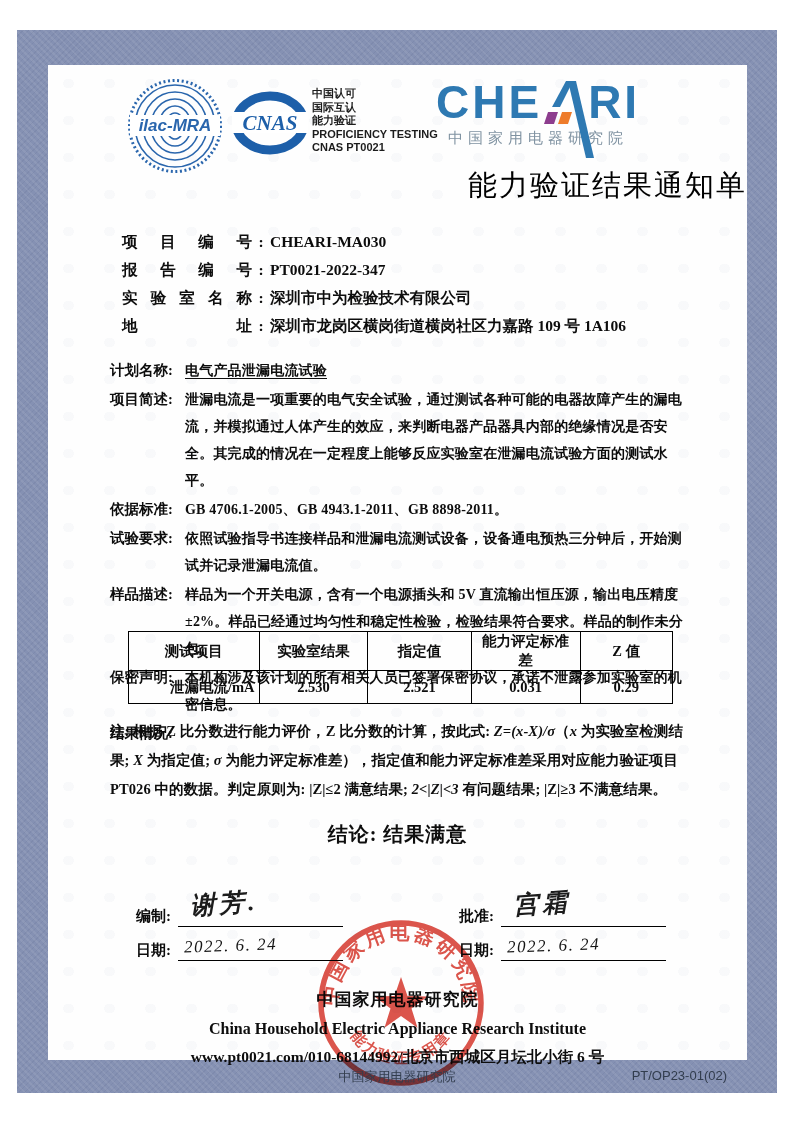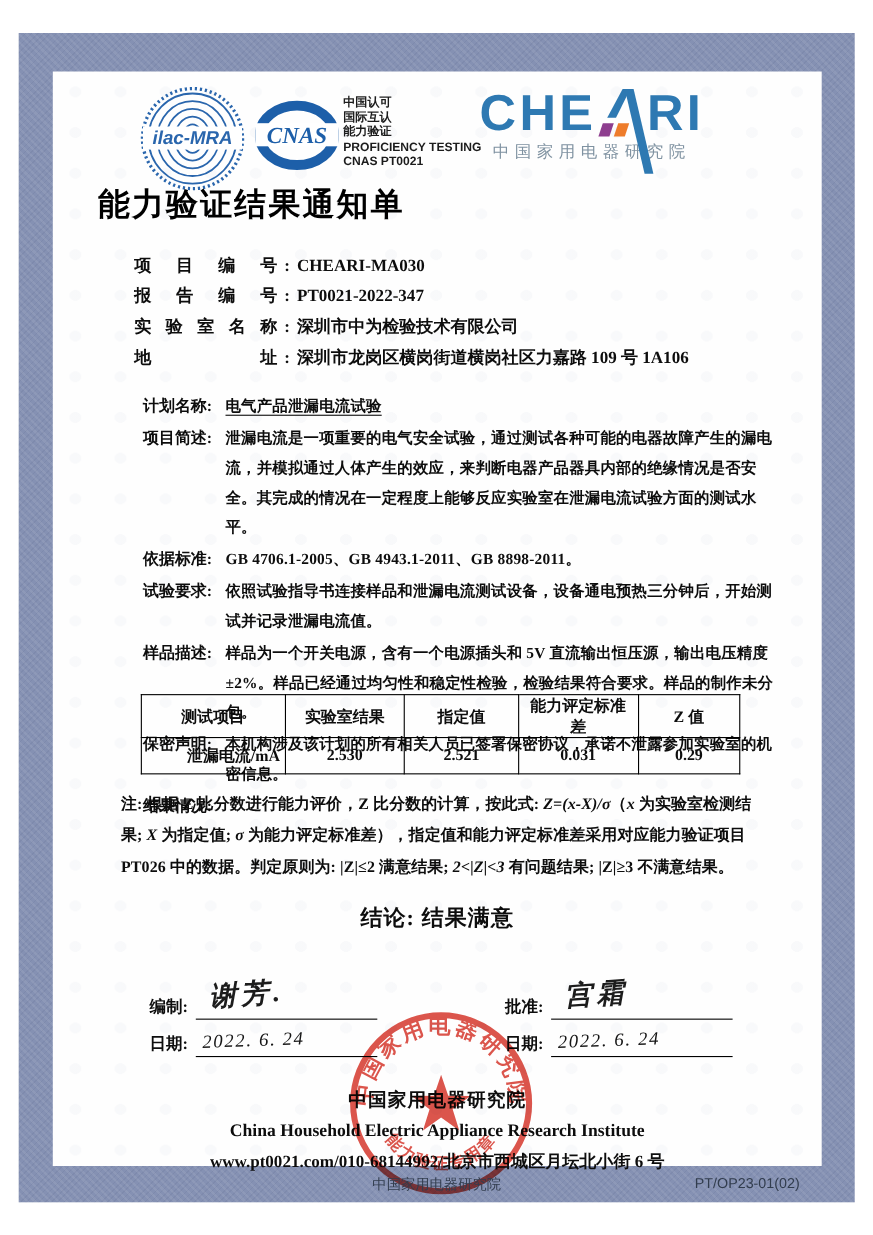--- a/index.html
+++ b/index.html
@@ -42,31 +42,31 @@
   }
   .cheari-a { position:relative; width:46px; height:46px; overflow:visible; }
   .cheari-a svg { position:absolute; left:0; top:1px; overflow:visible; }
   .cheari-sub {
     margin-top:4px; margin-left:12px;
     font-family:"Liberation Sans","DejaVu Sans",sans-serif;
     font-size:15px; color:#7f92a1; letter-spacing:5px; font-weight:400;
   }
   
   .doc-title {
-    position:absolute; top:101px; left:0; width:100%; text-align:left;
-    font-size:29px; font-weight:700; letter-spacing:2px; color:#000;padding-left:41px;
+    position:absolute; top:101px; left:0; width:100%; text-align:right;
+    font-size:29px; font-weight:400; letter-spacing:2px; color:#000;padding-left:41px;
   }
   
   .info-fields { position:absolute; top:163px; left:74px; width:580px; }
   .info-row { display:flex; height:28px; line-height:28px; font-size:15.5px; font-weight:700; }
   .info-label { display:inline-block; width:130px; text-align:justify; text-align-last:justify; }
   .info-colon { width:18px; text-align:center; }
   .info-value { flex:1; white-space:nowrap; }
   
-  .sections { position:absolute; top:292px; left:62px; width:585px;margin-left:20px; }
+  .sections { position:absolute; top:292px; left:62px; width:585px; }
   .section { display:flex; margin-bottom:2px; }
   .sec-label { font-weight:700; font-size:14.5px; line-height:27px; white-space:nowrap; width:75px; flex:0 0 75px; }
   .sec-body { flex:1; font-weight:700; font-size:14px; line-height:27px; letter-spacing:.2px; }
   .u { text-decoration:underline; text-underline-offset:3px; }
   
   .result-table {
     position:absolute; top:566px; left:80px; width:545px;
     border-collapse:collapse; table-layout:fixed;
   }
   .result-table th, .result-table td {

